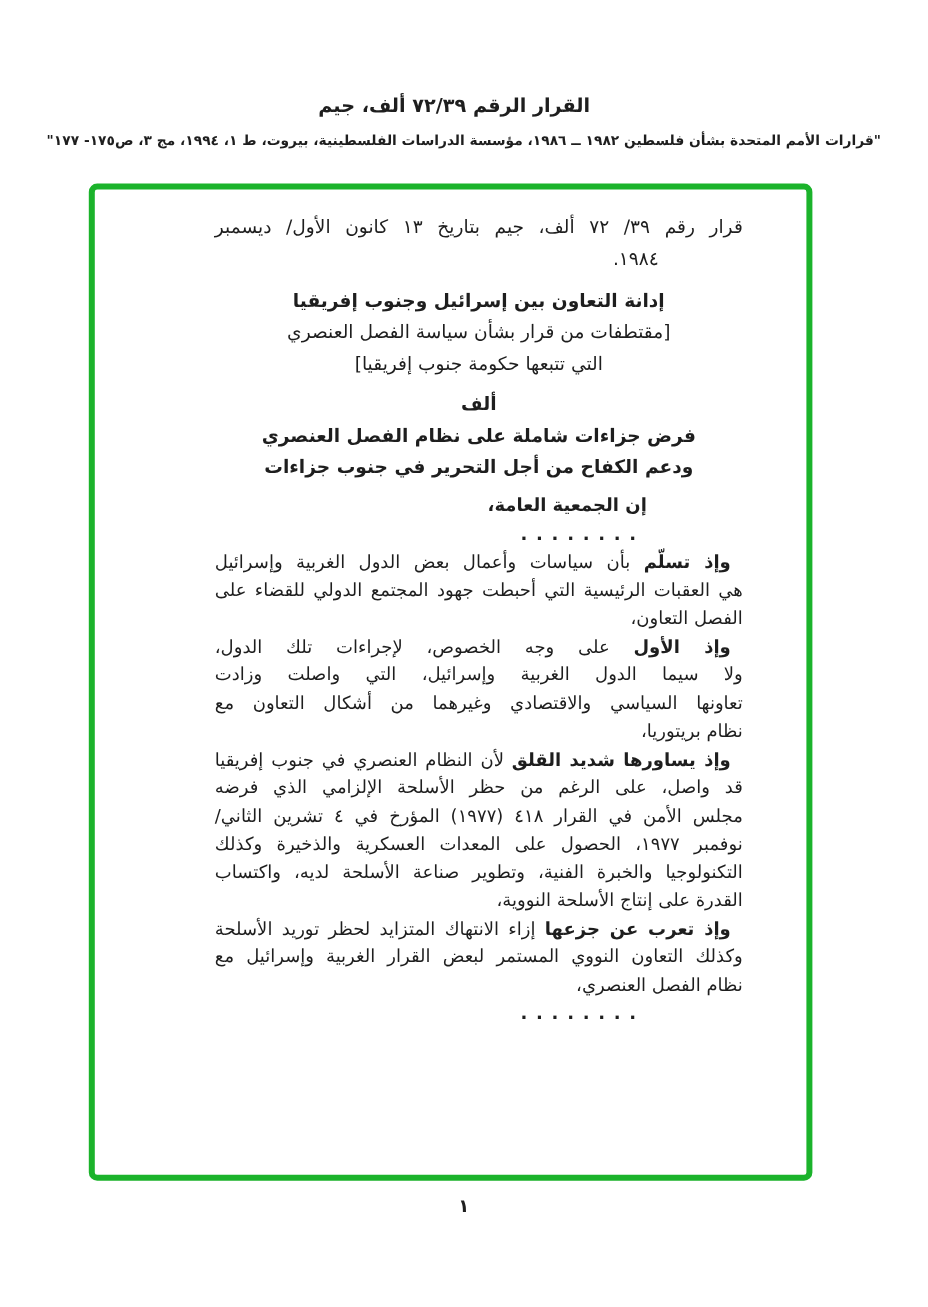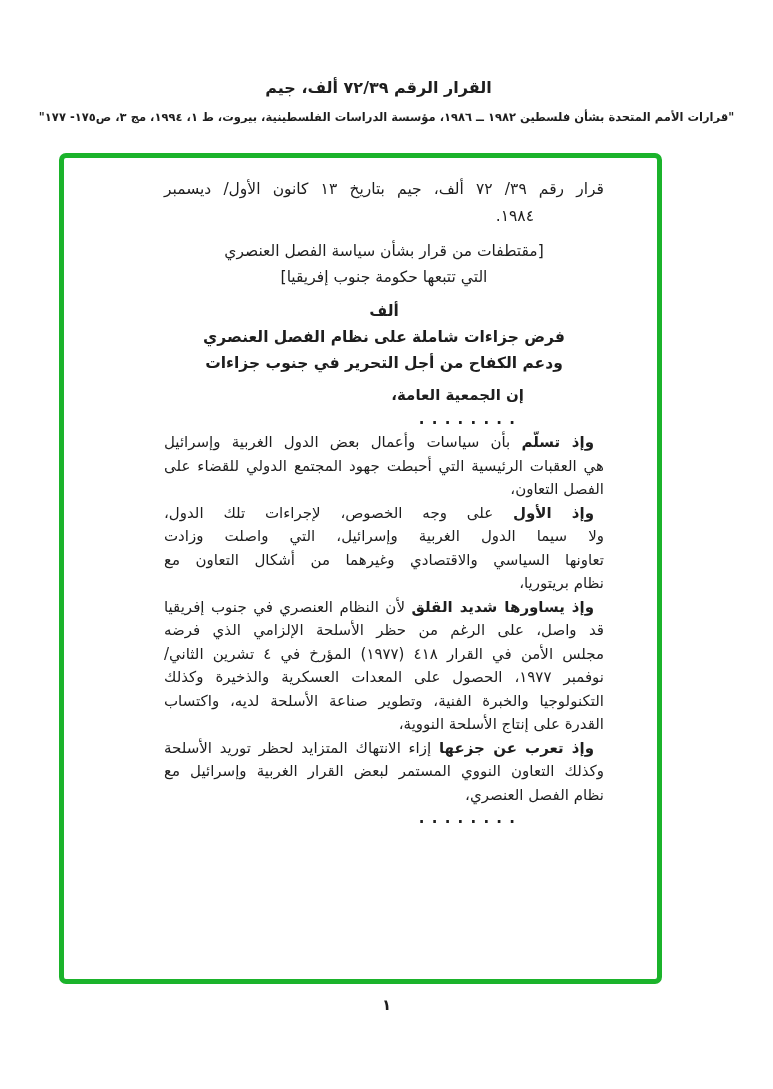--- a/index.html
+++ b/index.html
@@ -9,21 +9,21 @@
   }
   .hdr-title{
     position:absolute;top:78px;left:0;right:16px;text-align:center;
     font-size:16px;font-weight:bold;letter-spacing:0.5px;
   }
   .hdr-cite{
     position:absolute;top:110px;left:0;right:0;text-align:center;
     font-size:11.5px;font-weight:bold;
   }
   .gbox{
-    position:absolute;top:153px;left:59px;width:593px;height:821px;
+    position:absolute;top:153px;left:74px;width:593px;height:821px;
     border:5px solid #1bb32b;border-radius:7px;background:#fff;
   }
   .content{padding:18px 53px 0 100px;}
   .intro{font-size:15.5px;line-height:27px;}
   .jline{text-align:justify;text-align-last:justify;-moz-text-align-last:justify;}
   .fl{padding-right:10px;}
   .lastline{text-align:right;}
   .intro-l2{text-align:right;padding-left:0;padding-right:70px;}
   .tblock{font-size:15.5px;line-height:26px;text-align:center;margin-top:8px;}
   .bold{font-weight:bold;}
@@ -44,20 +44,21 @@
 
 <div class="gbox">
   <div class="content">
 
     <div class="intro">
       <div class="jline">قرار رقم ٣٩/ ٧٢ ألف، جيم بتاريخ ١٣ كانون الأول/ ديسمبر</div>
       <div class="intro-l2">١٩٨٤.</div>
     </div>
 
     <div class="tblock">
+      <div class="bold">إدانة التعاون بين إسرائيل وجنوب إفريقيا</div>
       <div>[مقتطفات من قرار بشأن سياسة الفصل العنصري</div>
       <div>التي تتبعها حكومة جنوب إفريقيا]</div>
     </div>
 
     <div class="tblock">
       <div class="bold">ألف</div>
       <div class="bold">فرض جزاءات شاملة على نظام الفصل العنصري</div>
       <div class="bold">ودعم الكفاح من أجل التحرير في جنوب جزاءات</div>
     </div>
 

